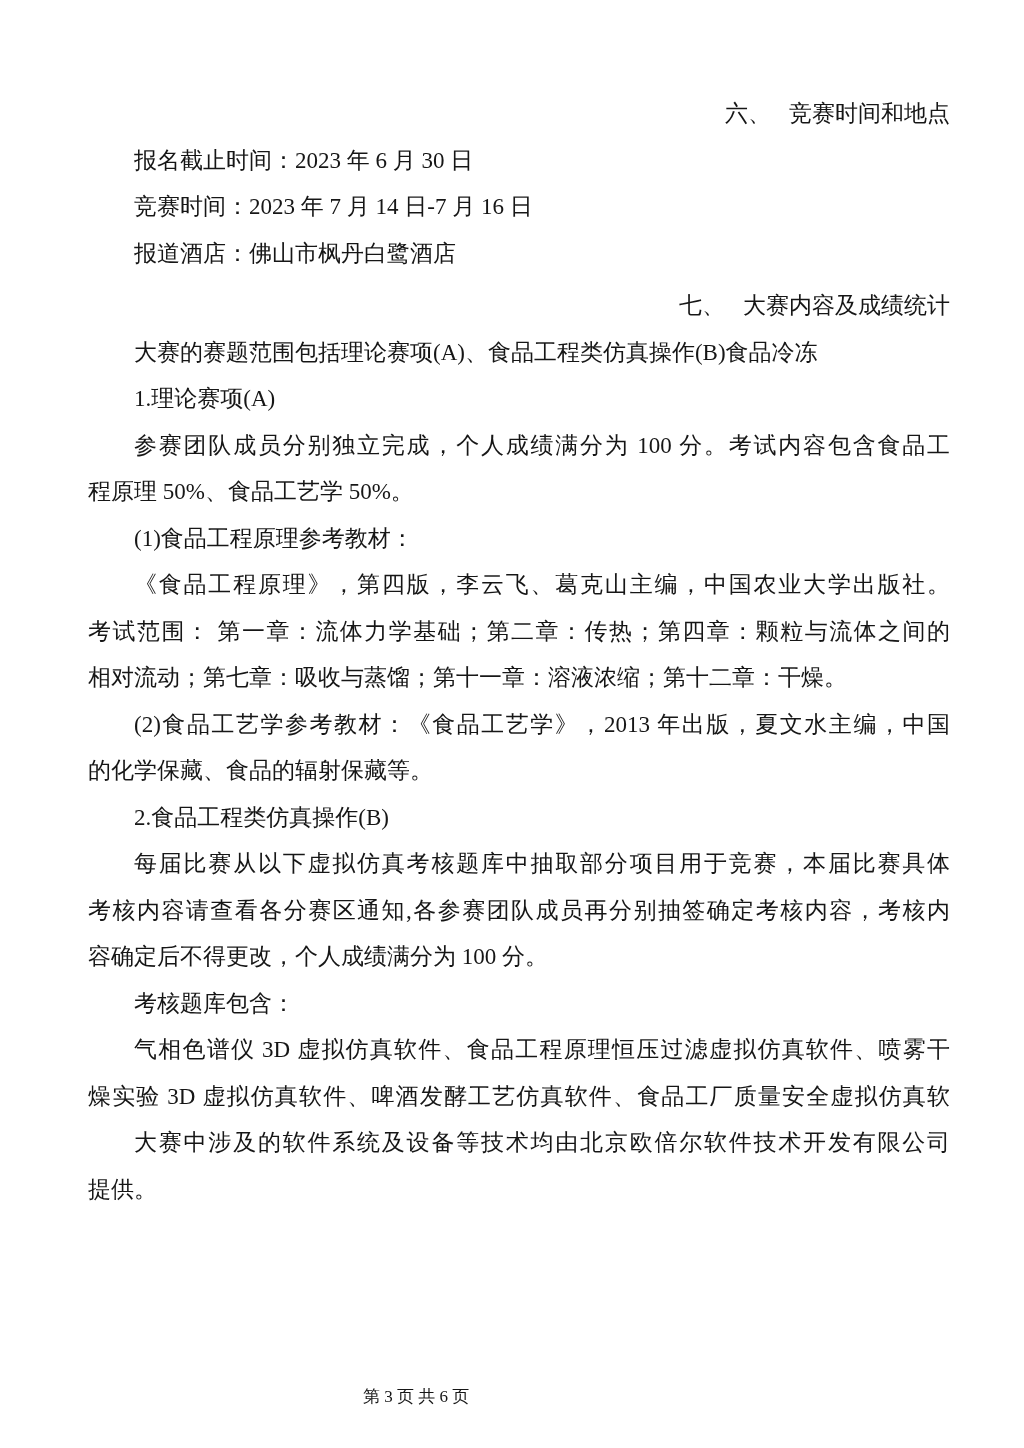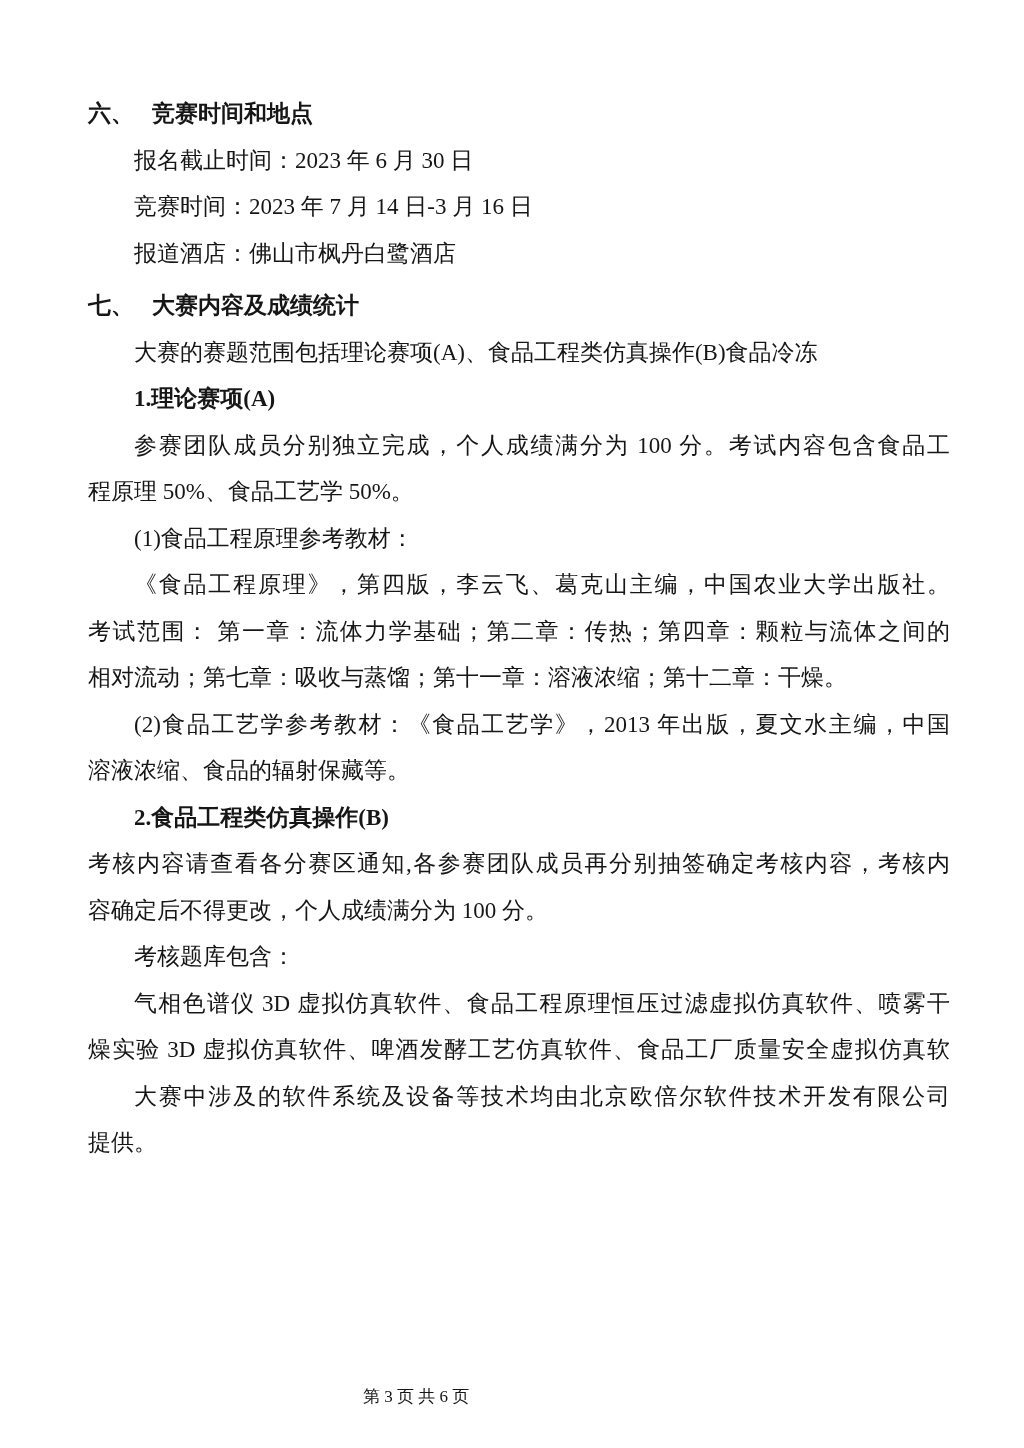--- a/index.html
+++ b/index.html
@@ -26,65 +26,66 @@
     min-height: 46.5px;
     white-space: nowrap;
   }
   
   .just {
     white-space: normal;
     text-align: justify;
     text-align-last: justify;
   }
   .indent { text-indent: 46px; }
-  .sec-head { font-weight: bold; }
+  .sec-head { font-weight: normal; text-align: right; }
   .sec-head .sec-num { margin-right: 18px; }
   .sec7 { margin-top: 6px; }
-  .subhead { font-weight: bold; text-indent: 46px; }
+  .subhead { font-weight: normal; text-indent: 46px; }
   .footer {
     position: absolute;
     left: 0; top: 1385px;
     width: 832px;
     text-align: center;
     font-size: 17px;
     line-height: 24px;
     color: #161616;
   }
 </style>
 </head>
 <body>
 
 <div class="page">
   <div class="content">
 
     <div class="line sec-head">
       <span class="sec-num">六、</span><span>竞赛时间和地点</span>
     </div>
     <div class="line indent">报名截止时间：2023 年 6 月 30 日</div>
-    <div class="line indent">竞赛时间：2023 年 7 月 14 日-3 月 16 日</div>
+    <div class="line indent">竞赛时间：2023 年 7 月 14 日-7 月 16 日</div>
     <div class="line indent">报道酒店：佛山市枫丹白鹭酒店</div>
 
     <div class="line sec-head sec7">
       <span class="sec-num">七、</span><span>大赛内容及成绩统计</span>
     </div>
     <div class="line indent">大赛的赛题范围包括理论赛项(A)、食品工程类仿真操作(B)食品冷冻</div>
 
     <div class="line subhead">1.理论赛项(A)</div>
     <div class="line indent just">参赛团队成员分别独立完成，个人成绩满分为 100 分。考试内容包含食品工</div>
     <div class="line">程原理 50%、食品工艺学 50%。</div>
 
     <div class="line indent">(1)食品工程原理参考教材：</div>
     <div class="line indent just">《食品工程原理》，第四版，李云飞、葛克山主编，中国农业大学出版社。</div>
     <div class="line just">考试范围： 第一章：流体力学基础；第二章：传热；第四章：颗粒与流体之间的</div>
     <div class="line">相对流动；第七章：吸收与蒸馏；第十一章：溶液浓缩；第十二章：干燥。</div>
 
     <div class="line indent just">(2)食品工艺学参考教材：《食品工艺学》，2013 年出版，夏文水主编，中国</div>
-    <div class="line">溶液浓缩、食品的辐射保藏等。</div>
+    <div class="line">的化学保藏、食品的辐射保藏等。</div>
 
     <div class="line subhead">2.食品工程类仿真操作(B)</div>
+    <div class="line indent just">每届比赛从以下虚拟仿真考核题库中抽取部分项目用于竞赛，本届比赛具体</div>
     <div class="line just">考核内容请查看各分赛区通知,各参赛团队成员再分别抽签确定考核内容，考核内</div>
     <div class="line">容确定后不得更改，个人成绩满分为 100 分。</div>
 
     <div class="line indent">考核题库包含：</div>
     <div class="line indent just">气相色谱仪 3D 虚拟仿真软件、食品工程原理恒压过滤虚拟仿真软件、喷雾干</div>
     <div class="line just">燥实验 3D 虚拟仿真软件、啤酒发酵工艺仿真软件、食品工厂质量安全虚拟仿真软</div>
 
     <div class="line indent just">大赛中涉及的软件系统及设备等技术均由北京欧倍尔软件技术开发有限公司</div>
     <div class="line">提供。</div>
 

